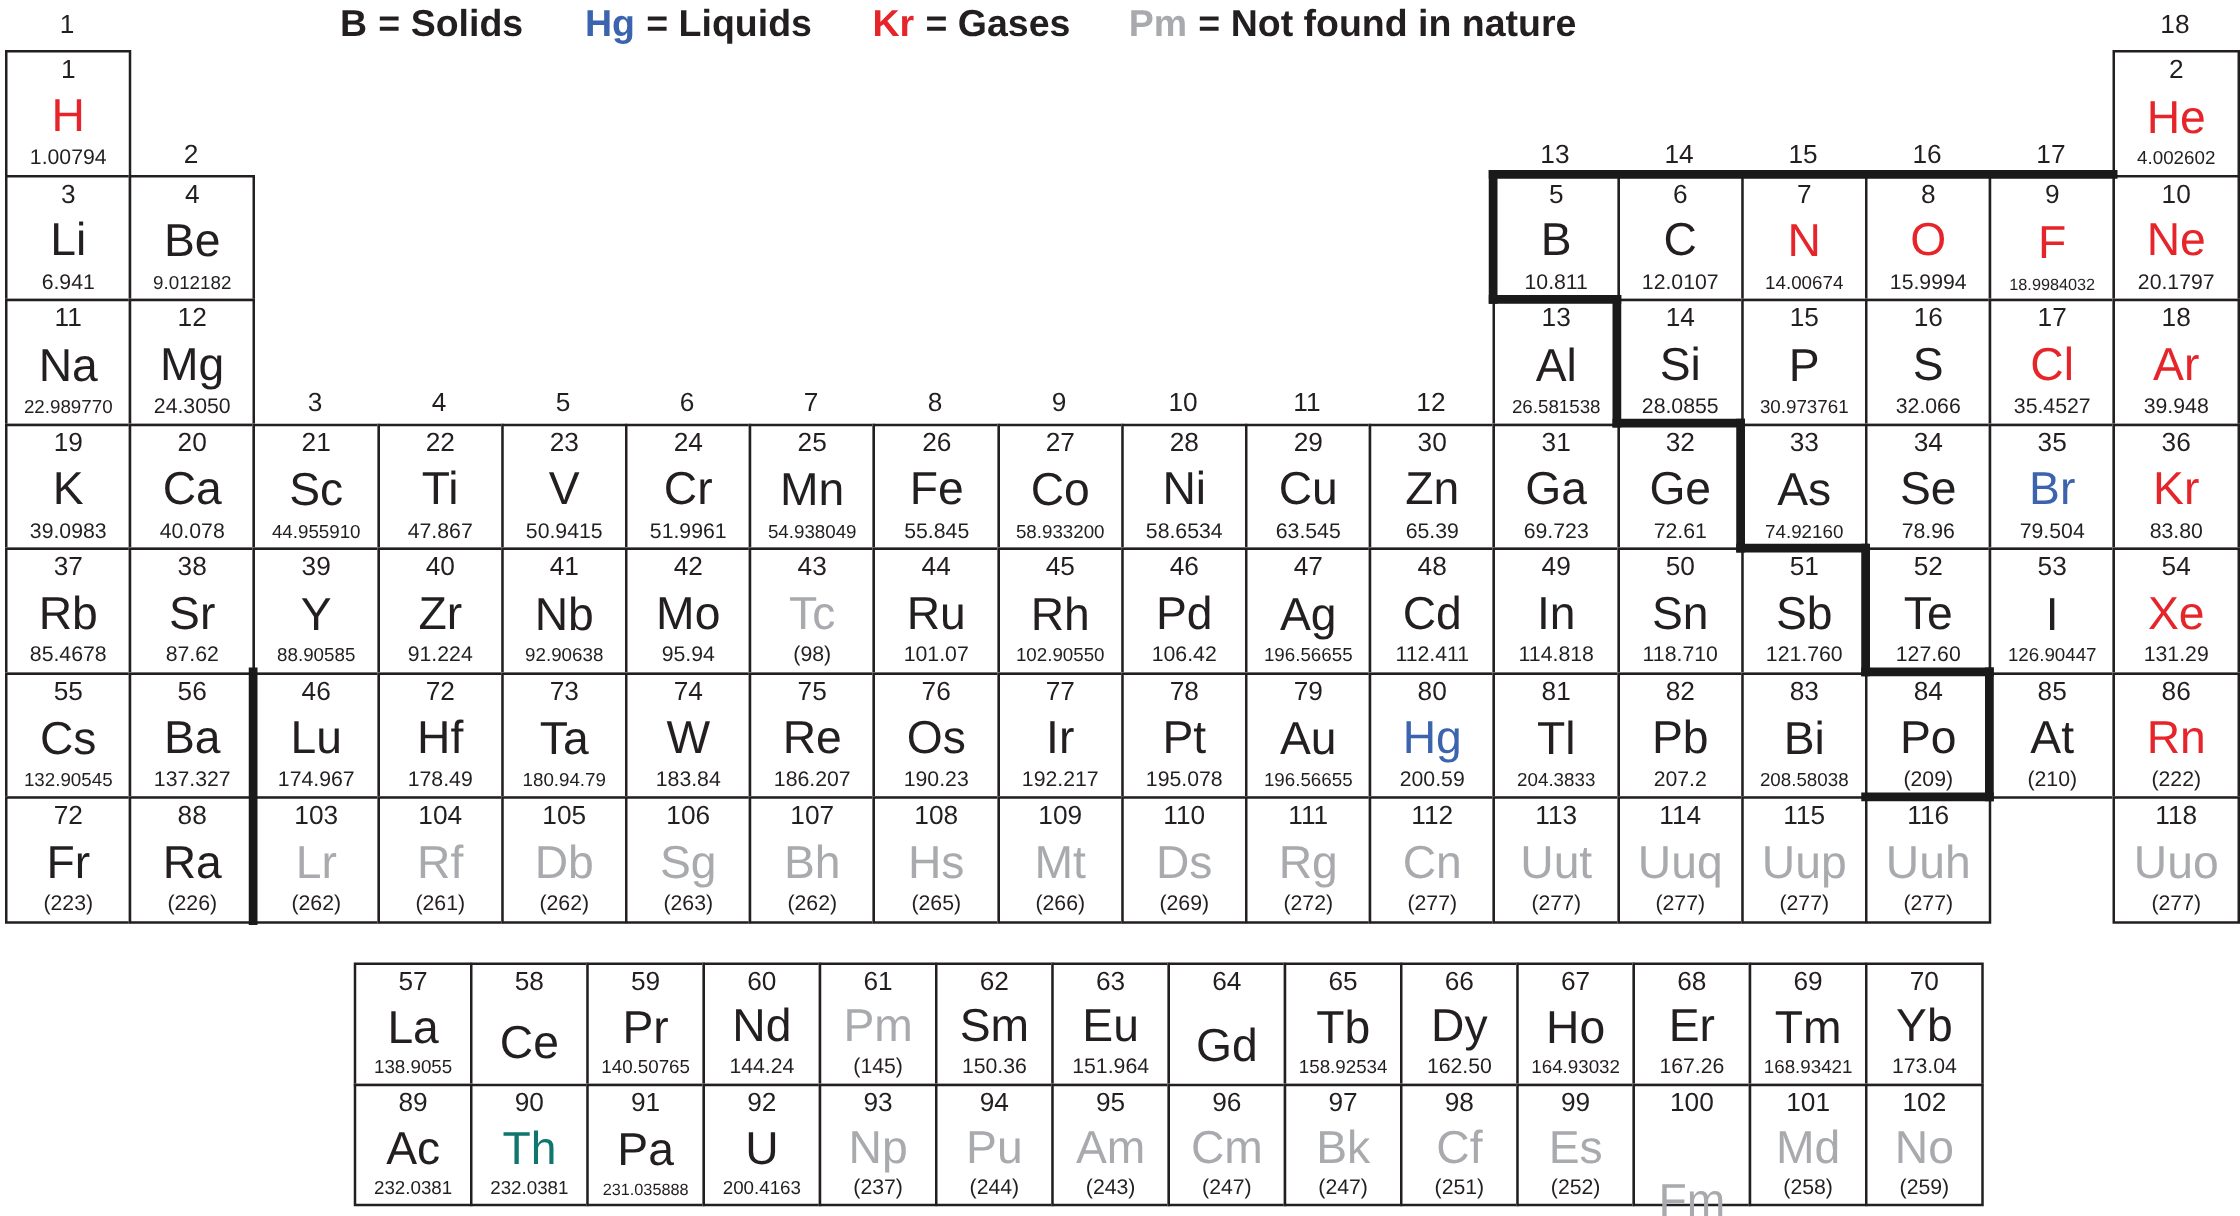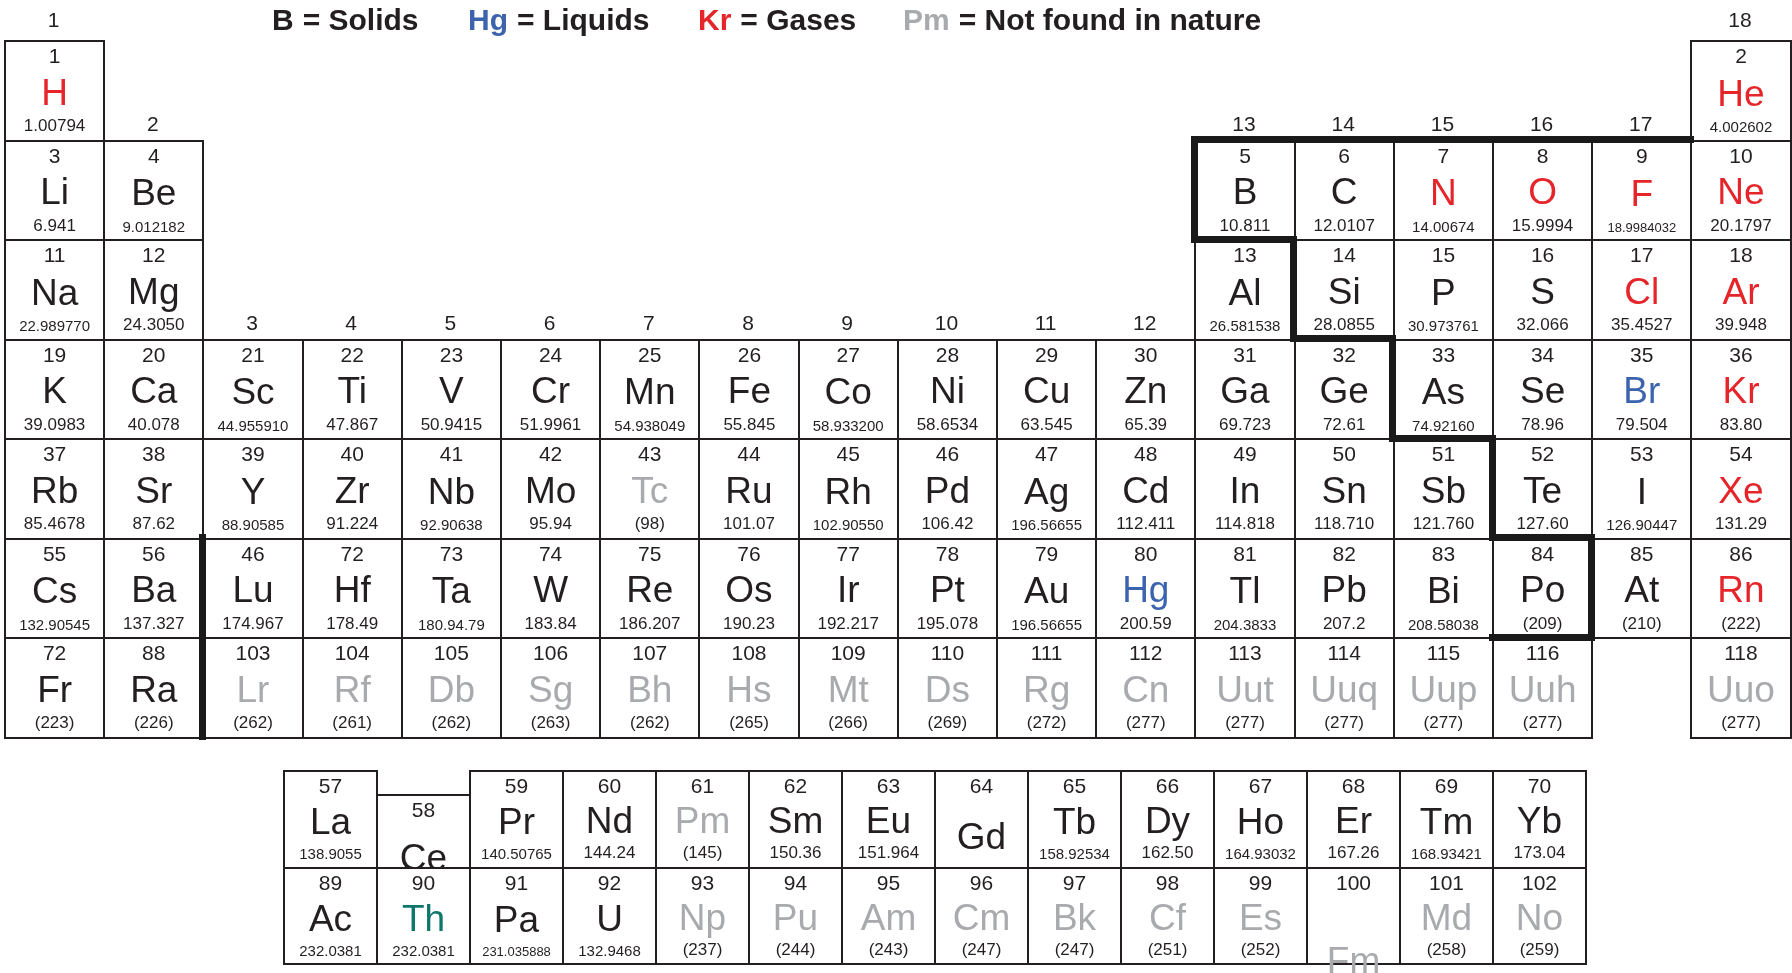--- a/index.html
+++ b/index.html
@@ -495,21 +495,21 @@
     <div class="cell" style="left: 1690.4px; top: 637px; width: 101.2px; height: 101.5px;">
       <div class="num">118</div>
       <div class="sym" style="color: rgb(168, 170, 173);">Uuo</div>
       <div class="mass">(277)</div>
     </div>
     <div class="cell" style="left: 283px; top: 770px; width: 95px; height: 98.5px;">
       <div class="num">57</div>
       <div class="sym" style="color: rgb(35, 31, 32);">La</div>
       <div class="mass m8">138.9055</div>
     </div>
-    <div class="cell" style="left: 376px; top: 770px; width: 95px; height: 123px; margin-top: 24px;">
+    <div class="cell" style="left: 376px; top: 770px; width: 95px; height: 123px;">
       <div class="num">58</div>
       <div class="sym" style="color: rgb(35, 31, 32);">Ce</div>
       <div class="mass">140.116</div>
     </div>
     <div class="cell" style="left: 469px; top: 770px; width: 95px; height: 98.5px;">
       <div class="num">59</div>
       <div class="sym" style="color: rgb(35, 31, 32);">Pr</div>
       <div class="mass m8">140.50765</div>
     </div>
     <div class="cell" style="left: 562px; top: 770px; width: 95px; height: 98.5px;">
@@ -578,21 +578,21 @@
       <div class="mass m8">232.0381</div>
     </div>
     <div class="cell" style="left: 469px; top: 866.5px; width: 95px; height: 98.5px;">
       <div class="num">91</div>
       <div class="sym" style="color: rgb(35, 31, 32);">Pa</div>
       <div class="mass m10">231.035888</div>
     </div>
     <div class="cell" style="left: 562px; top: 866.5px; width: 95px; height: 98.5px;">
       <div class="num">92</div>
       <div class="sym" style="color: rgb(35, 31, 32);">U</div>
-      <div class="mass m8">132.9468</div>
+      <div class="mass m8">200.4163</div>
     </div>
     <div class="cell" style="left: 655px; top: 866.5px; width: 95px; height: 98.5px;">
       <div class="num">93</div>
       <div class="sym" style="color: rgb(168, 170, 173);">Np</div>
       <div class="mass">(237)</div>
     </div>
     <div class="cell" style="left: 748px; top: 866.5px; width: 95px; height: 98.5px;">
       <div class="num">94</div>
       <div class="sym" style="color: rgb(168, 170, 173);">Pu</div>
       <div class="mass">(244)</div>

